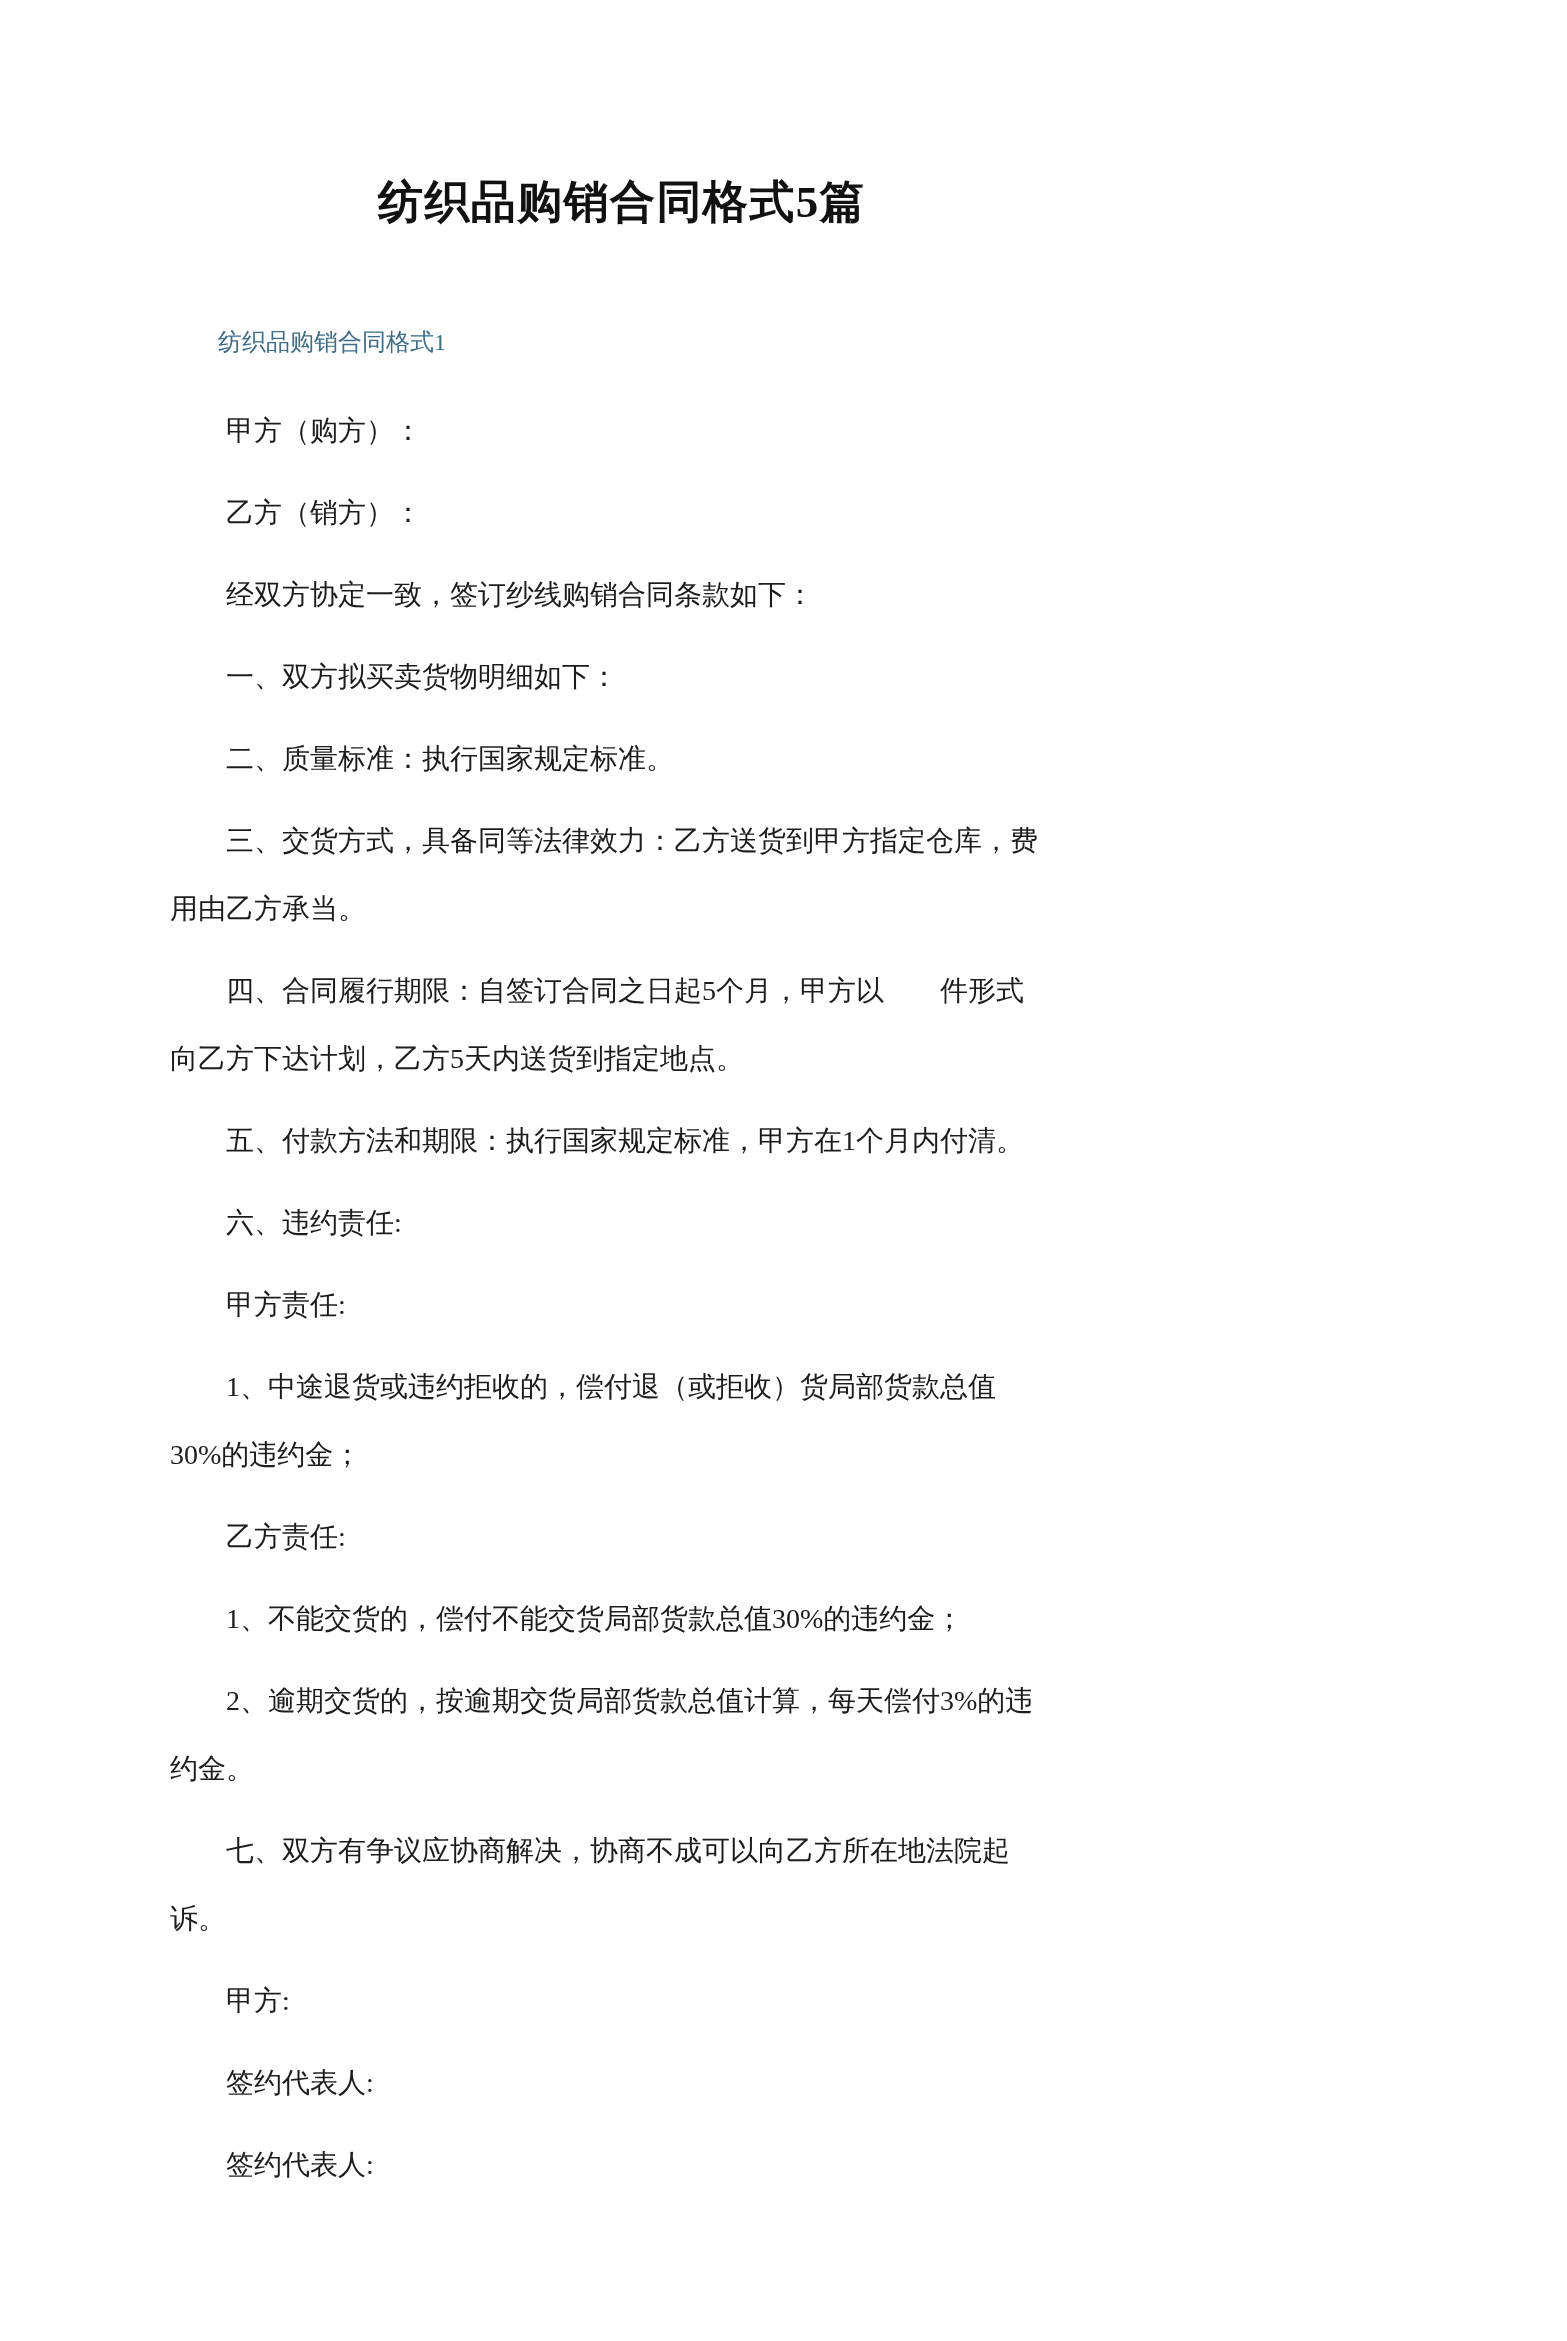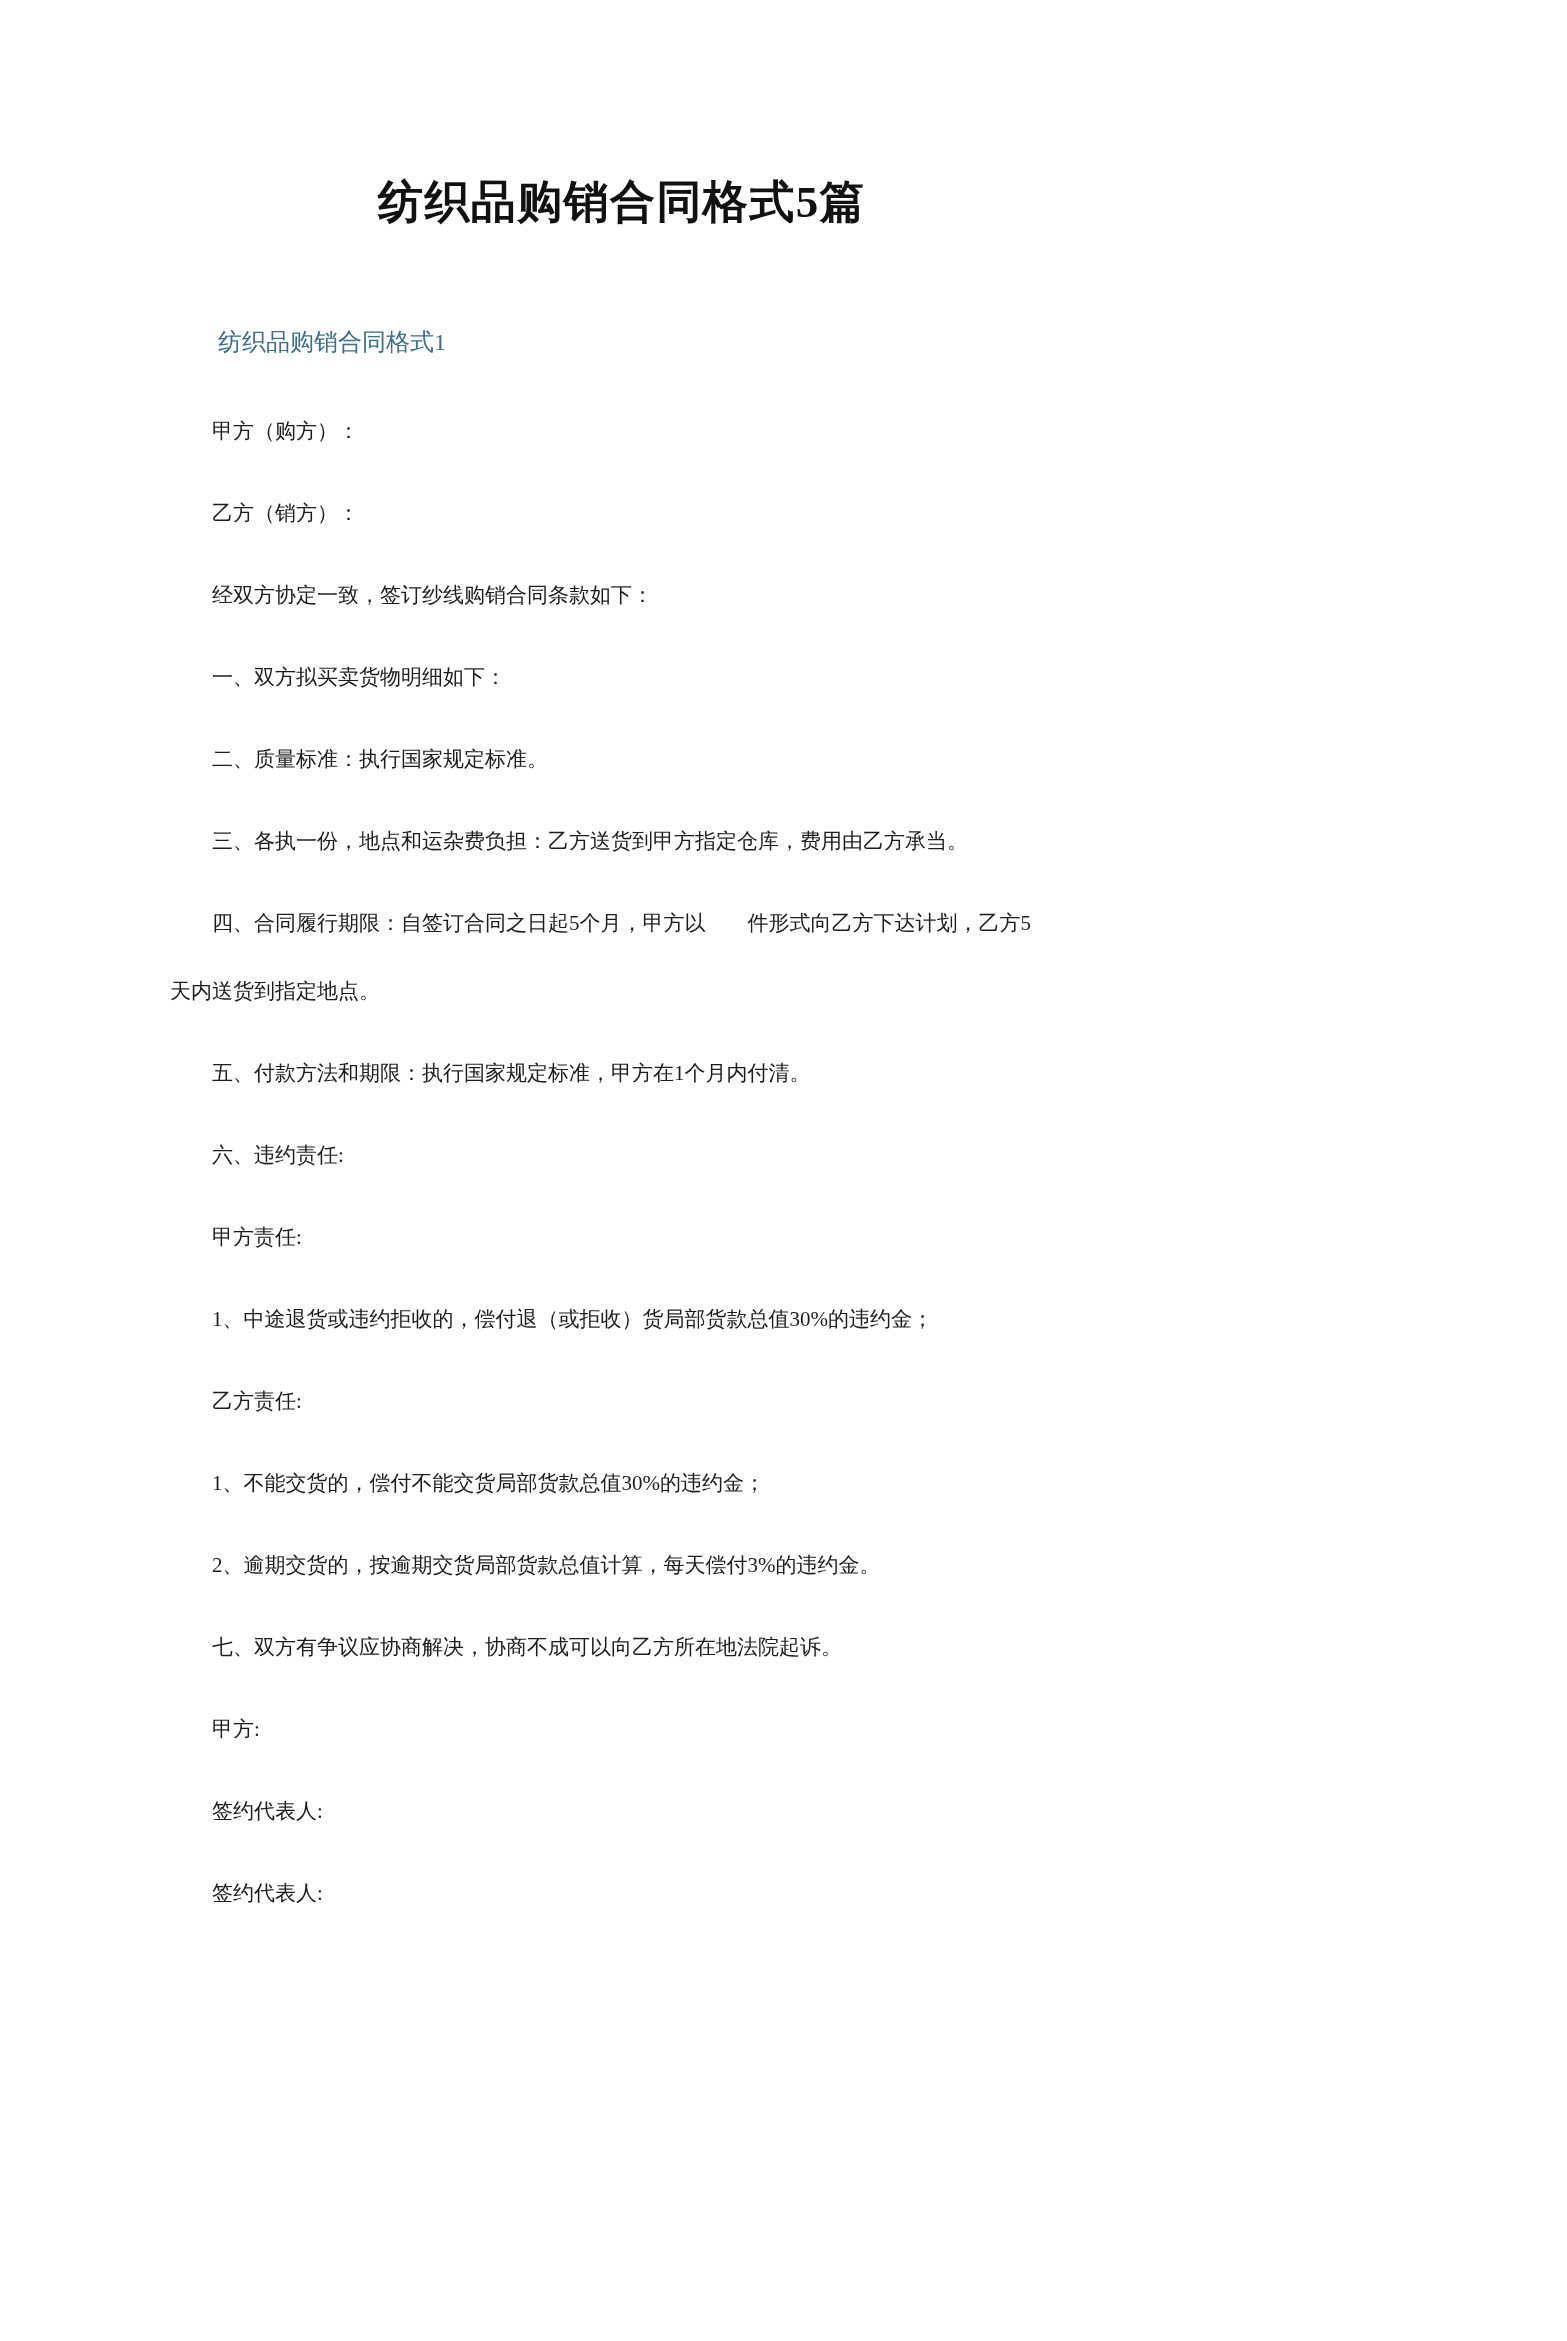--- a/index.html
+++ b/index.html
@@ -32,40 +32,40 @@
   .section-heading {
     margin: 99px 0 40px 0;
     font-size: 24px;
     font-weight: 400;
     line-height: 1.2;
     text-indent: 2em;
     color: #3b6d8c;
   }
   .para {
     margin: 0 0 14px 0;
-    font-size: 21px;
+    font-size: 28px;
     line-height: 68px;
     text-indent: 2em;
     white-space: pre-wrap;
     color: #1c1c1c;
   }
 </style>
 </head>
 <body>
 
 <div class="page">
   <h1 class="doc-title">纺织品购销合同格式5篇</h1>
   <div class="content">
     <h2 class="section-heading">纺织品购销合同格式1</h2>
     <p class="para">甲方（购方）：</p>
     <p class="para">乙方（销方）：</p>
     <p class="para">经双方协定一致，签订纱线购销合同条款如下：</p>
     <p class="para">一、双方拟买卖货物明细如下：</p>
     <p class="para">二、质量标准：执行国家规定标准。</p>
-    <p class="para">三、各执一份，地点和运杂费负担：乙方送货到甲方指定仓库，费用由乙方承当。</p>
+    <p class="para">三、交货方式，具备同等法律效力：乙方送货到甲方指定仓库，费用由乙方承当。</p>
     <p class="para">四、合同履行期限：自签订合同之日起5个月，甲方以　　件形式向乙方下达计划，乙方5天内送货到指定地点。</p>
     <p class="para">五、付款方法和期限：执行国家规定标准，甲方在1个月内付清。</p>
     <p class="para">六、违约责任:</p>
     <p class="para">甲方责任:</p>
     <p class="para">1、中途退货或违约拒收的，偿付退（或拒收）货局部货款总值30%的违约金；</p>
     <p class="para">乙方责任:</p>
     <p class="para">1、不能交货的，偿付不能交货局部货款总值30%的违约金；</p>
     <p class="para">2、逾期交货的，按逾期交货局部货款总值计算，每天偿付3%的违约金。</p>
     <p class="para">七、双方有争议应协商解决，协商不成可以向乙方所在地法院起诉。</p>
     <p class="para">甲方:</p>

